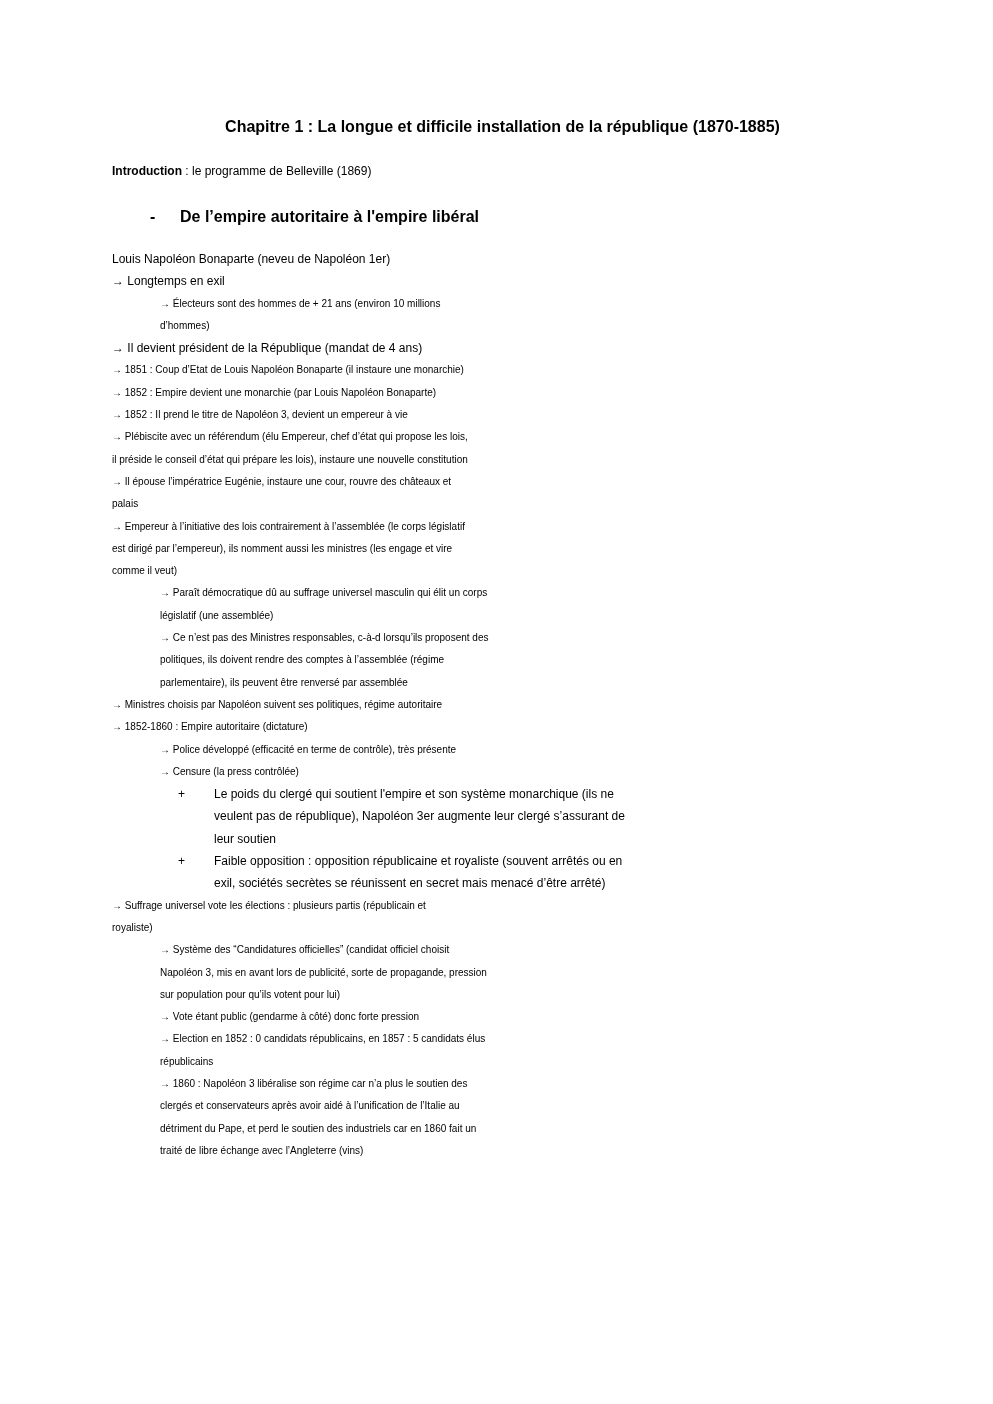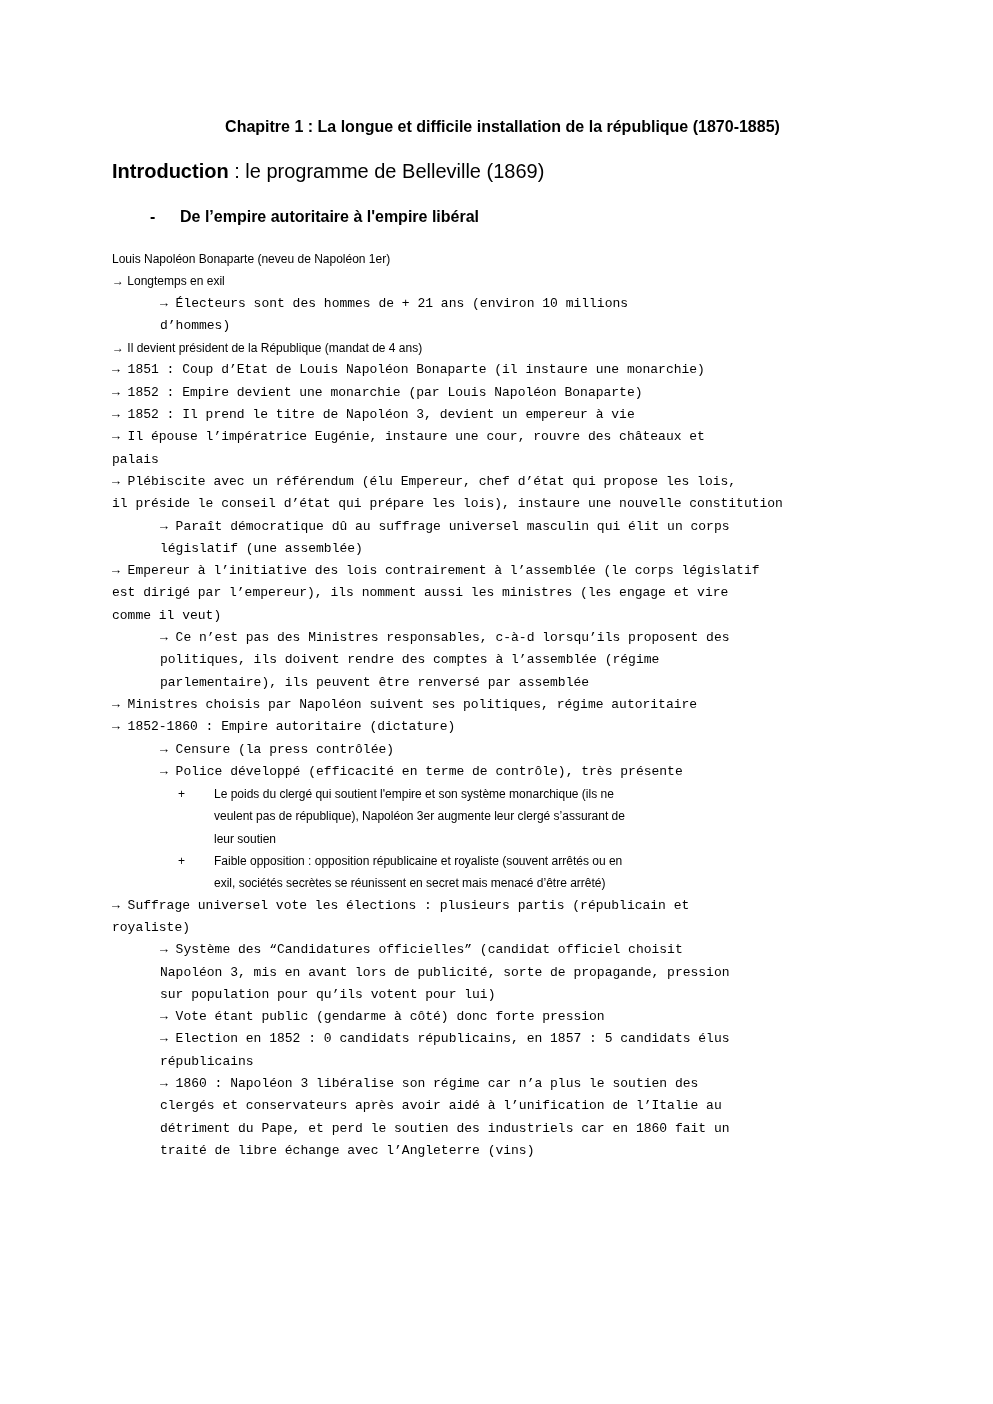--- a/index.html
+++ b/index.html
@@ -15,34 +15,34 @@
   }
   .page {
     box-sizing: border-box;
     width: 993px;
     height: 1404px;
     padding: 115px 100px 16px 112px;
   }
   
   .n { font-family: "Liberation Sans", sans-serif; font-size: 12px; }
   
-  .w { font-family: Liberation Mono, monospace; font-size: 13px; }
+  .w { font-family: Liberation Sans, sans-serif; font-size: 10px; }
 
   .doc-title {
     font-family: "Liberation Sans", sans-serif;
     font-size: 16px;
     font-weight: bold;
     text-align: center;
     line-height: 23px;
     margin-bottom: 22px;
     white-space: pre-wrap;
   }
   .intro {
     font-family: "Liberation Sans", sans-serif;
-    font-size: 20px;
+    font-size: 12px;
     line-height: 23px;
     margin-bottom: 22px;
     white-space: pre-wrap;
   }
   .intro .lead { font-weight: bold; }
   .heading {
     font-family: "Liberation Sans", sans-serif;
     font-size: 16px;
     font-weight: bold;
     line-height: 23px;
@@ -84,36 +84,36 @@
   <div class="heading"><span class="dash">-</span><span>De l’empire autoritaire à l'empire libéral</span></div>
 
   <div class="p n i0"><span>Louis Napoléon Bonaparte (neveu de Napoléon 1er)</span></div>
   <div class="p n i0"><span>→ Longtemps en exil</span></div>
   <div class="p w i1"><span>→ Électeurs sont des hommes de + 21 ans (environ 10 millions
 d’hommes)</span></div>
   <div class="p n i0"><span>→ Il devient président de la République (mandat de 4 ans)</span></div>
   <div class="p w i0"><span>→ 1851 : Coup d’Etat de Louis Napoléon Bonaparte (il instaure une monarchie)</span></div>
   <div class="p w i0"><span>→ 1852 : Empire devient une monarchie (par Louis Napoléon Bonaparte)</span></div>
   <div class="p w i0"><span>→ 1852 : Il prend le titre de Napoléon 3, devient un empereur à vie</span></div>
+  <div class="p w i0"><span>→ Plébiscite avec un référendum (élu Empereur, chef d’état qui propose les lois,
+il préside le conseil d’état qui prépare les lois), instaure une nouvelle constitution</span></div>
   <div class="p w i0"><span>→ Il épouse l’impératrice Eugénie, instaure une cour, rouvre des châteaux et
 palais</span></div>
-  <div class="p w i0"><span>→ Plébiscite avec un référendum (élu Empereur, chef d’état qui propose les lois,
-il préside le conseil d’état qui prépare les lois), instaure une nouvelle constitution</span></div>
-  <div class="p w i1"><span>→ Paraît démocratique dû au suffrage universel masculin qui élit un corps
-législatif (une assemblée)</span></div>
   <div class="p w i0"><span>→ Empereur à l’initiative des lois contrairement à l’assemblée (le corps législatif
 est dirigé par l’empereur), ils nomment aussi les ministres (les engage et vire
 comme il veut)</span></div>
+  <div class="p w i1"><span>→ Paraît démocratique dû au suffrage universel masculin qui élit un corps
+législatif (une assemblée)</span></div>
   <div class="p w i1"><span>→ Ce n’est pas des Ministres responsables, c-à-d lorsqu’ils proposent des
 politiques, ils doivent rendre des comptes à l’assemblée (régime
 parlementaire), ils peuvent être renversé par assemblée</span></div>
   <div class="p w i0"><span>→ Ministres choisis par Napoléon suivent ses politiques, régime autoritaire</span></div>
   <div class="p w i0"><span>→ 1852-1860 : Empire autoritaire (dictature)</span></div>
+  <div class="p w i1"><span>→ Police développé (efficacité en terme de contrôle), très présente</span></div>
   <div class="p w i1"><span>→ Censure (la press contrôlée)</span></div>
-  <div class="p w i1"><span>→ Police développé (efficacité en terme de contrôle), très présente</span></div>
   <div class="p n i2"><span class="plus">+</span><span>Le poids du clergé qui soutient l'empire et son système monarchique (ils ne
 veulent pas de république), Napoléon 3er augmente leur clergé s’assurant de
 leur soutien</span></div>
   <div class="p n i2"><span class="plus">+</span><span>Faible opposition : opposition républicaine et royaliste (souvent arrêtés ou en
 exil, sociétés secrètes se réunissent en secret mais menacé d’être arrêté)</span></div>
   <div class="p w i0"><span>→ Suffrage universel vote les élections : plusieurs partis (républicain et
 royaliste)</span></div>
   <div class="p w i1"><span>→ Système des “Candidatures officielles” (candidat officiel choisit
 Napoléon 3, mis en avant lors de publicité, sorte de propagande, pression
 sur population pour qu’ils votent pour lui)</span></div>

